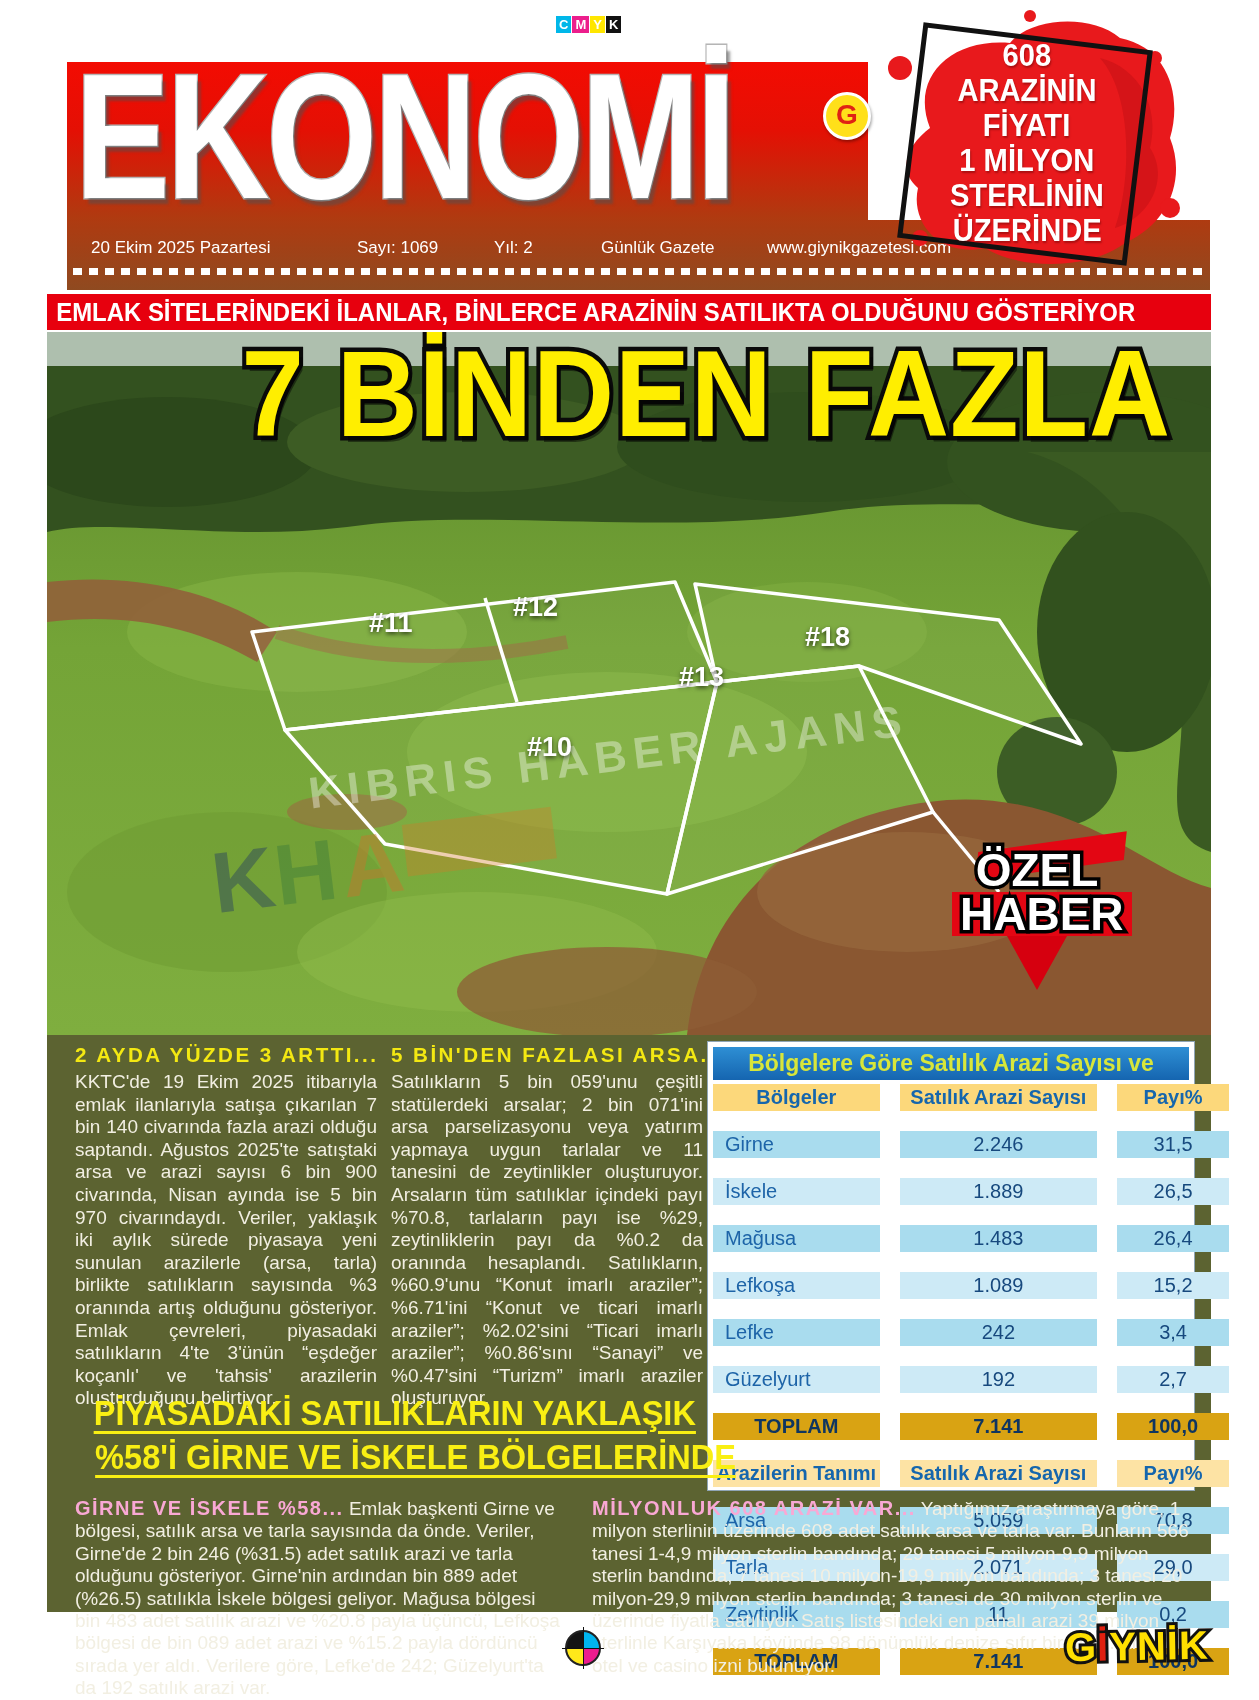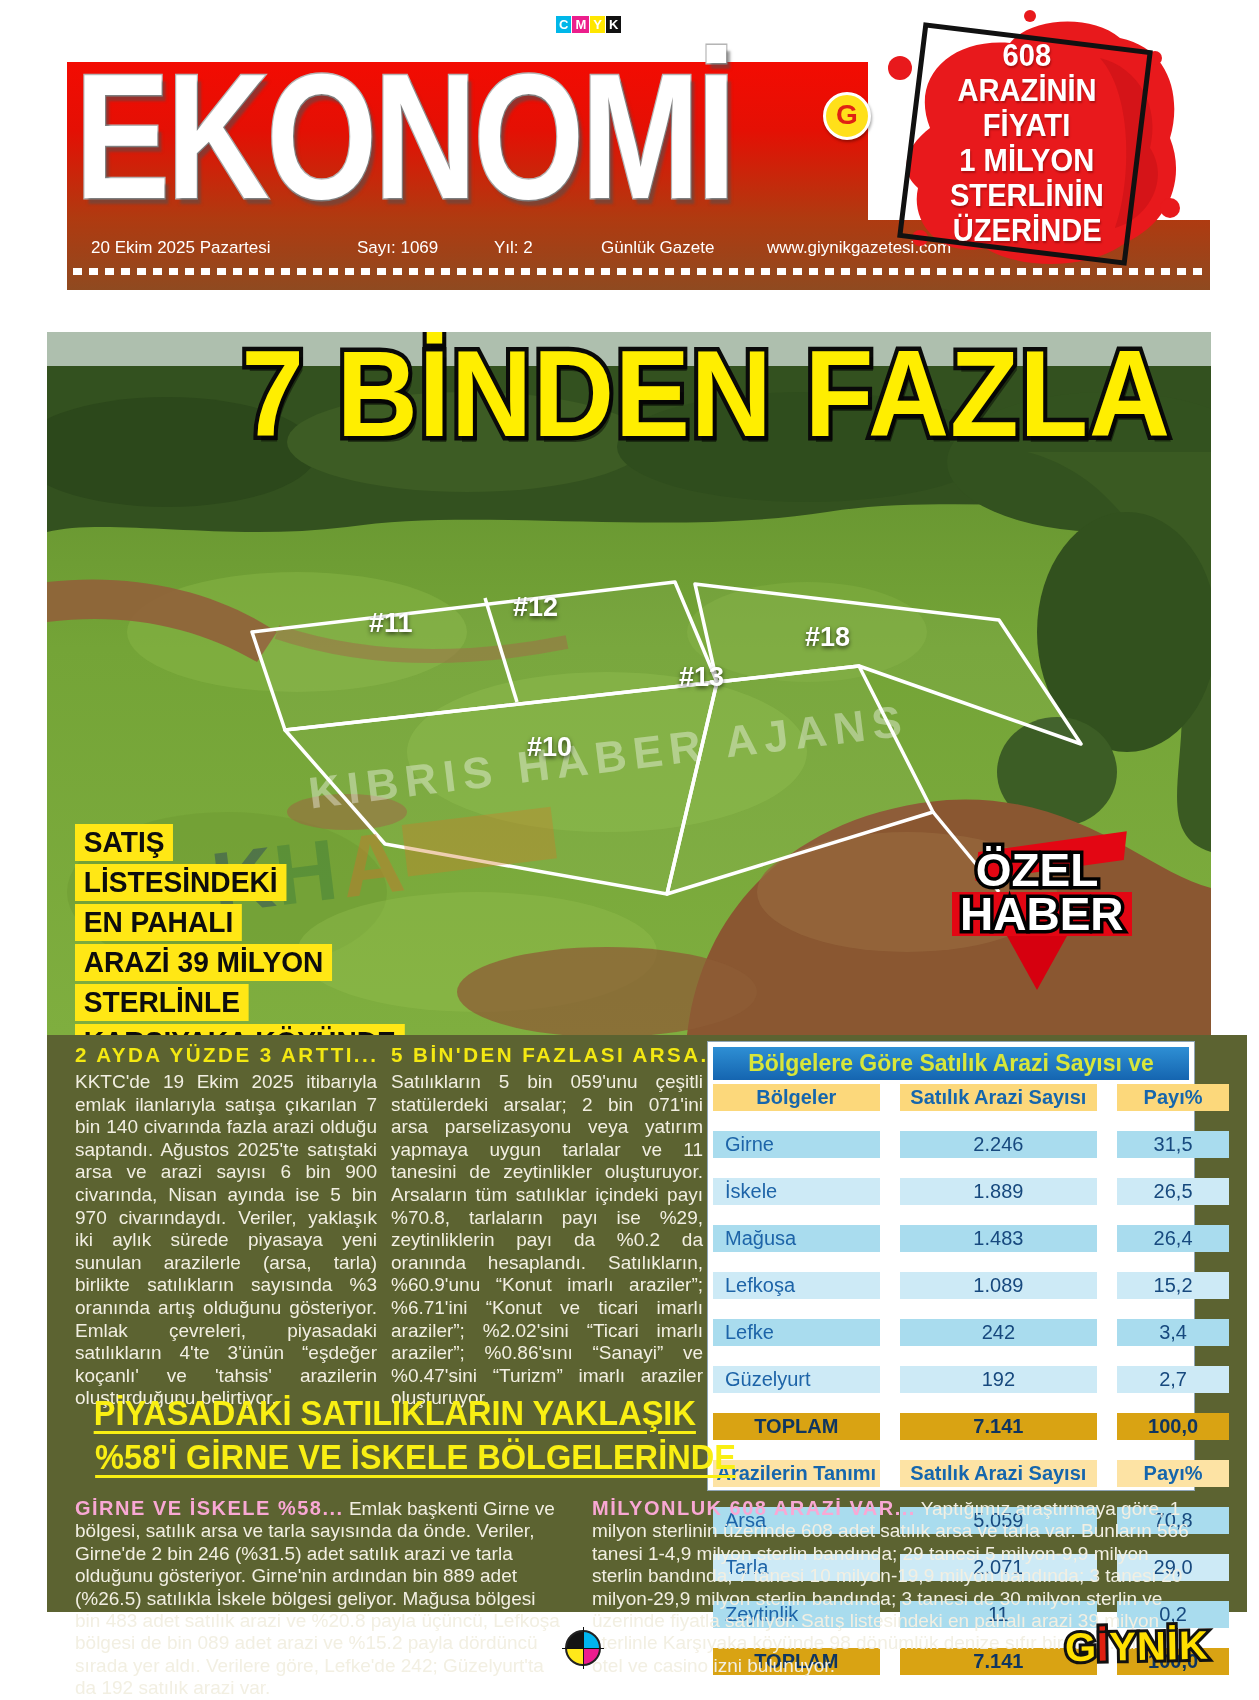--- a/index.html
+++ b/index.html
@@ -54,21 +54,21 @@
   .ozel{position:absolute;left:905px;top:516px;width:170px;text-align:center;}
   .ozel-flag{position:absolute;top:-6px;right:-4px;width:150px;height:28px;background:#e30613;
     transform:rotate(-8deg) skewX(-14deg);z-index:0;}
   .ozel-l1,.ozel-l2{position:relative;z-index:1;font-weight:800;font-size:46px;line-height:44px;color:#fff;
     -webkit-text-stroke:7px #000;paint-order:stroke fill;}
   .ozel-l2{display:inline-block;background:#e30613;padding:0 8px;}
   .ozel-arrow{position:relative;z-index:1;margin:0 auto;width:0;height:0;
     border-left:30px solid transparent;border-right:30px solid transparent;border-top:54px solid #d6000f;}
 
   
-  #body-section{position:absolute;left:47px;top:1035px;width:1164px;height:577px;background:#5c6331;padding-left:36px;}
+  #body-section{position:absolute;left:47px;top:1035px;width:1164px;height:577px;background:#5c6331;}
   .col1{position:absolute;left:28px;top:8px;width:302px;}
   .col2{position:absolute;left:344px;top:8px;width:312px;}
   .col-header{color:#f3e812;font-weight:800;font-size:21px;letter-spacing:2.5px;margin-bottom:4px;
     transform:scaleX(.98);transform-origin:left;white-space:nowrap;}
   .col-body{color:#f2efe2;font-size:19px;line-height:22.6px;text-align:justify;}
   .banner{position:absolute;left:24px;top:356px;width:630px;text-align:center;}
   .banner-line{color:#f9ef13;font-weight:800;font-size:35px;line-height:44px;white-space:nowrap;
     text-decoration:underline;text-decoration-thickness:3px;text-underline-offset:6px;
     display:inline-block;transform:scaleX(.93);}
   .bottom-left{position:absolute;left:28px;top:462px;width:488px;}
@@ -145,20 +145,23 @@
     <div class="splash-lines">
         <div class="splash-line">608</div>
         <div class="splash-line">ARAZİNİN</div>
         <div class="splash-line">FİYATI</div>
         <div class="splash-line">1 MİLYON</div>
         <div class="splash-line">STERLİNİN</div>
         <div class="splash-line">ÜZERİNDE</div>
       </div>
   </div>
 
+  <div id="kicker">
+    <span>EMLAK SİTELERİNDEKİ İLANLAR, BİNLERCE ARAZİNİN SATILIKTA OLDUĞUNU GÖSTERİYOR</span>
+  </div>
 
   <div id="photo">
     <svg class="scene" viewBox="0 0 1164 703" preserveAspectRatio="none">
       <defs>
         <linearGradient id="field" x1="0" y1="0" x2="0" y2="1">
           <stop offset="0" stop-color="#5e8a2c"></stop>
             <stop offset=".45" stop-color="#74a437"></stop>
             <stop offset="1" stop-color="#7fae3f"></stop>
         </linearGradient>
       </defs>
@@ -211,28 +214,20 @@
     <div class="headline">
       <div><span class="hl hl1">7 BİNDEN FAZLA</span></div>
     </div>
 
     <span class="plot-label" style="left:322px;top:276px;">#11</span>
     <span class="plot-label" style="left:466px;top:260px;">#12</span>
     <span class="plot-label" style="left:632px;top:330px;">#13</span>
     <span class="plot-label" style="left:480px;top:400px;">#10</span>
     <span class="plot-label" style="left:758px;top:290px;">#18</span>
 
-    <div class="note-stack">
-        <div class="note-line">SATIŞ</div>
-        <div class="note-line">LİSTESİNDEKİ</div>
-        <div class="note-line">EN PAHALI</div>
-        <div class="note-line">ARAZİ 39 MİLYON</div>
-        <div class="note-line">STERLİNLE</div>
-        <div class="note-line">KARŞIYAKA KÖYÜNDE</div>
-      </div>
 
     <div class="ozel">
       <div class="ozel-flag"></div>
       <div class="ozel-l1">ÖZEL</div>
       <div><span class="ozel-l2">HABER</span></div>
       <div class="ozel-arrow"></div>
     </div>
   </div>
 
   <div id="body-section">

